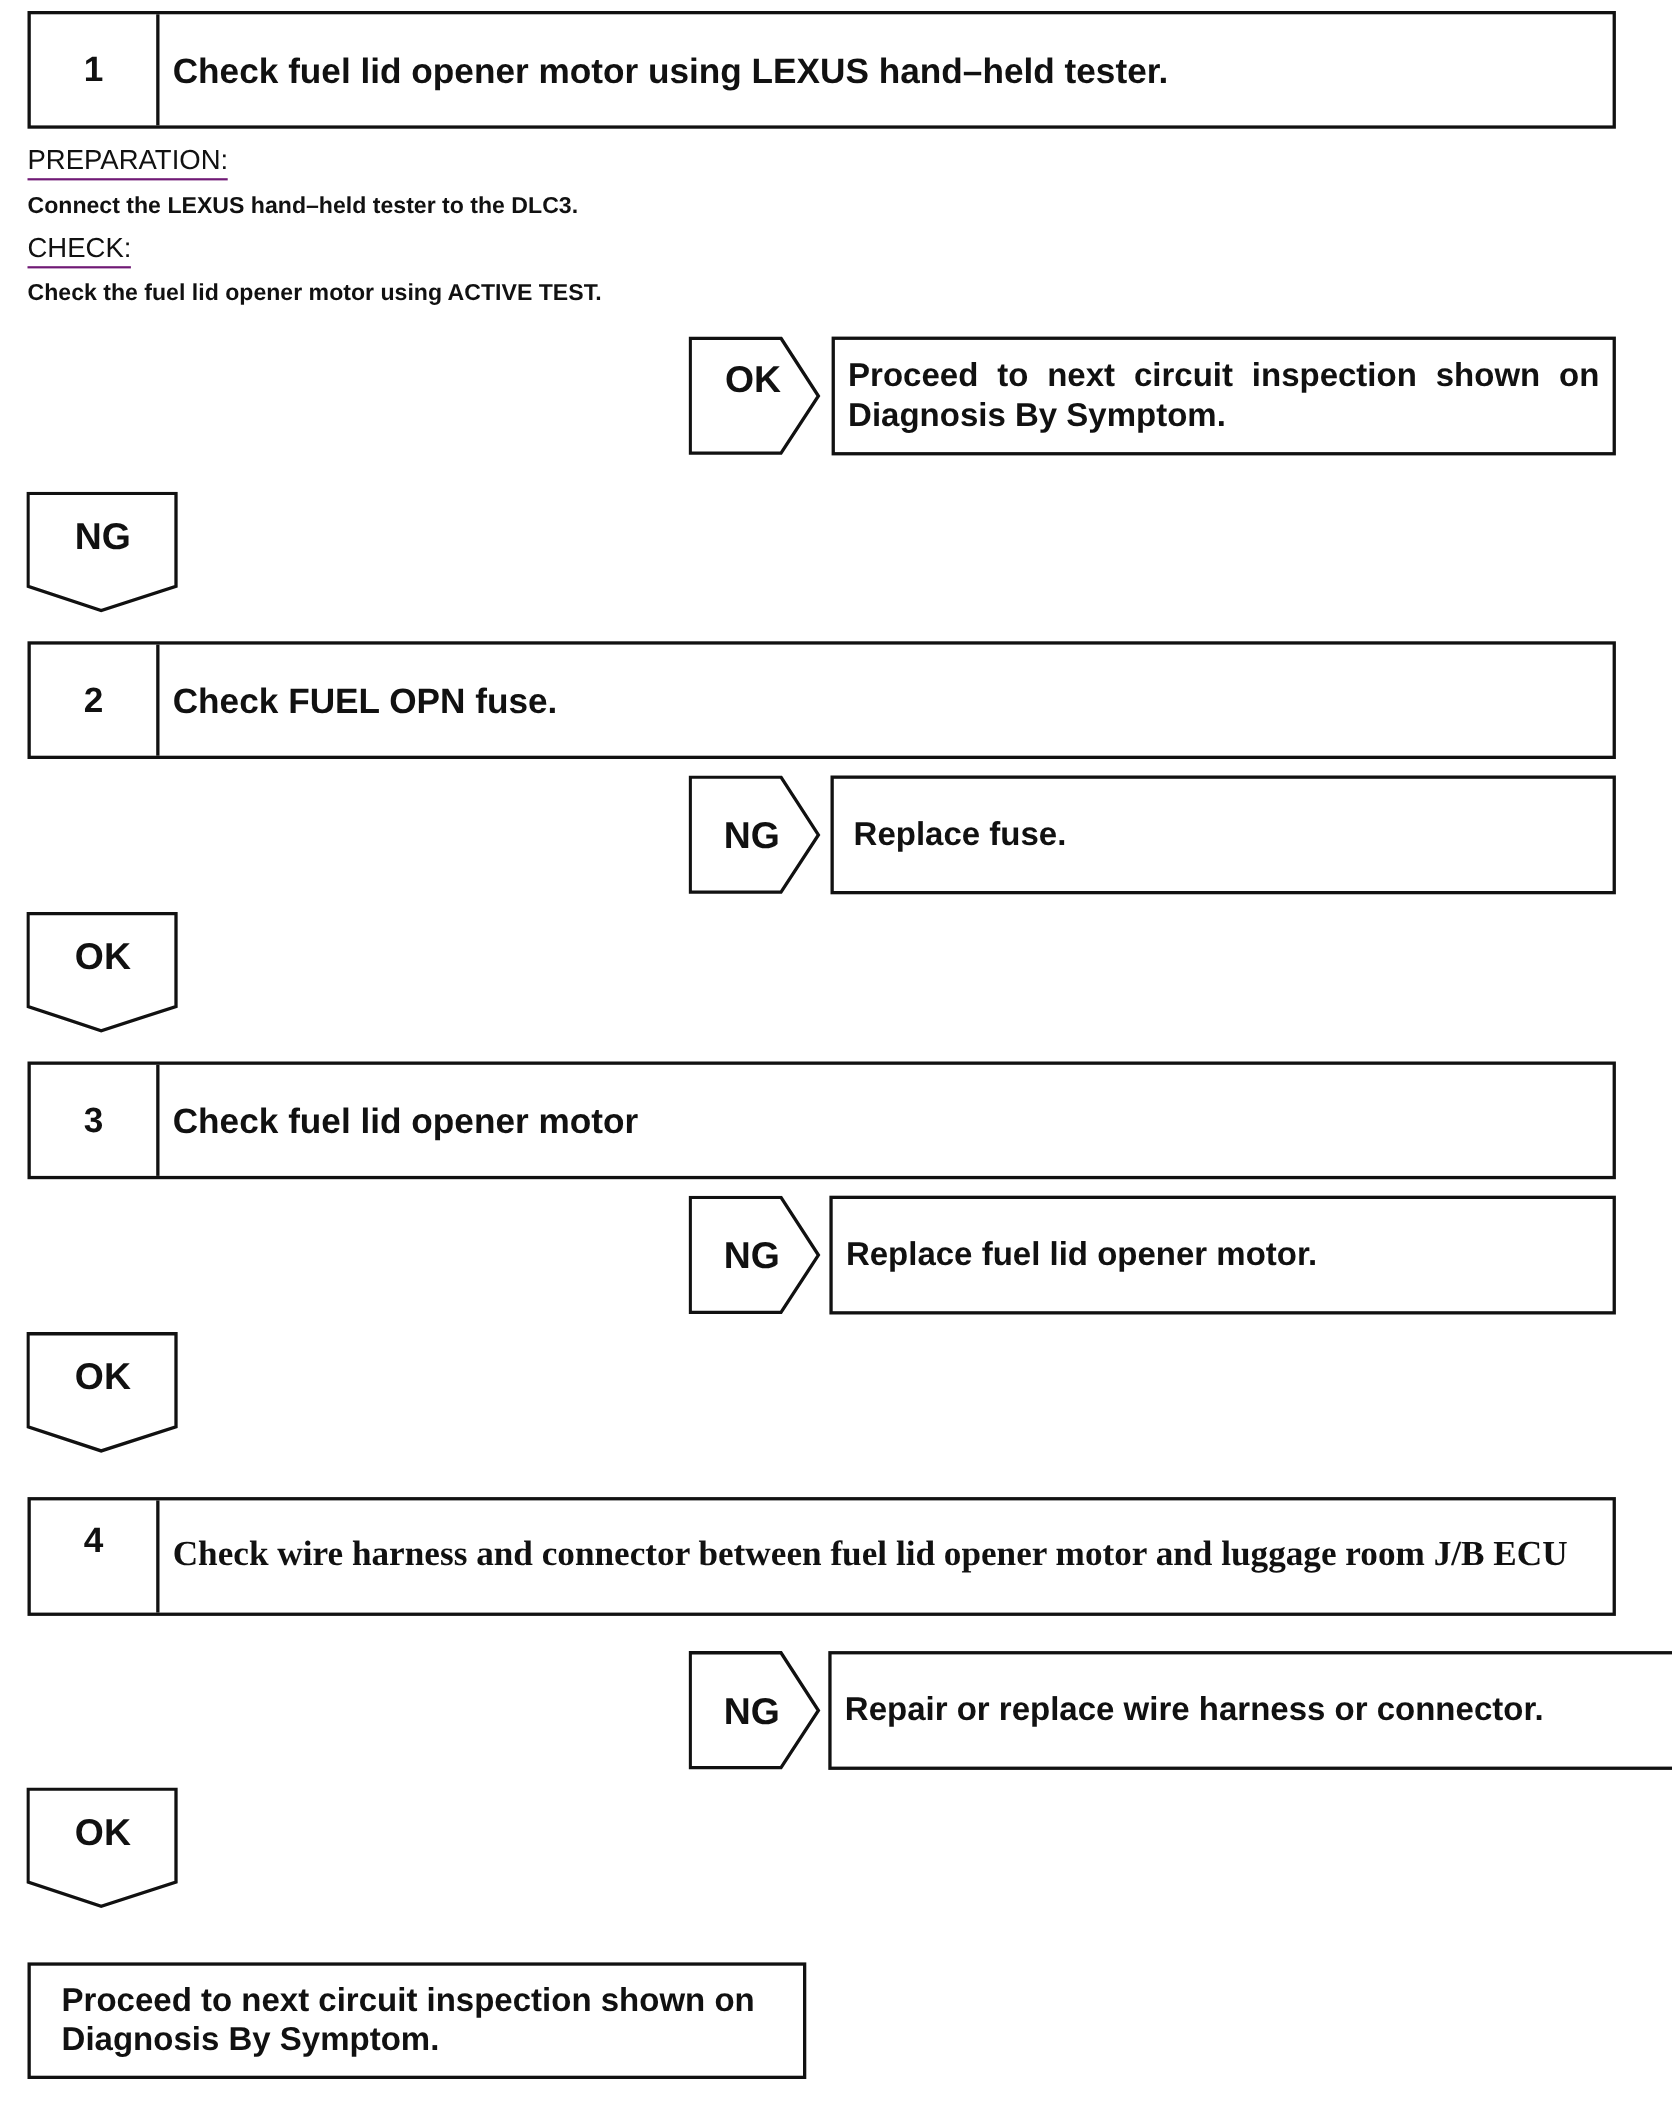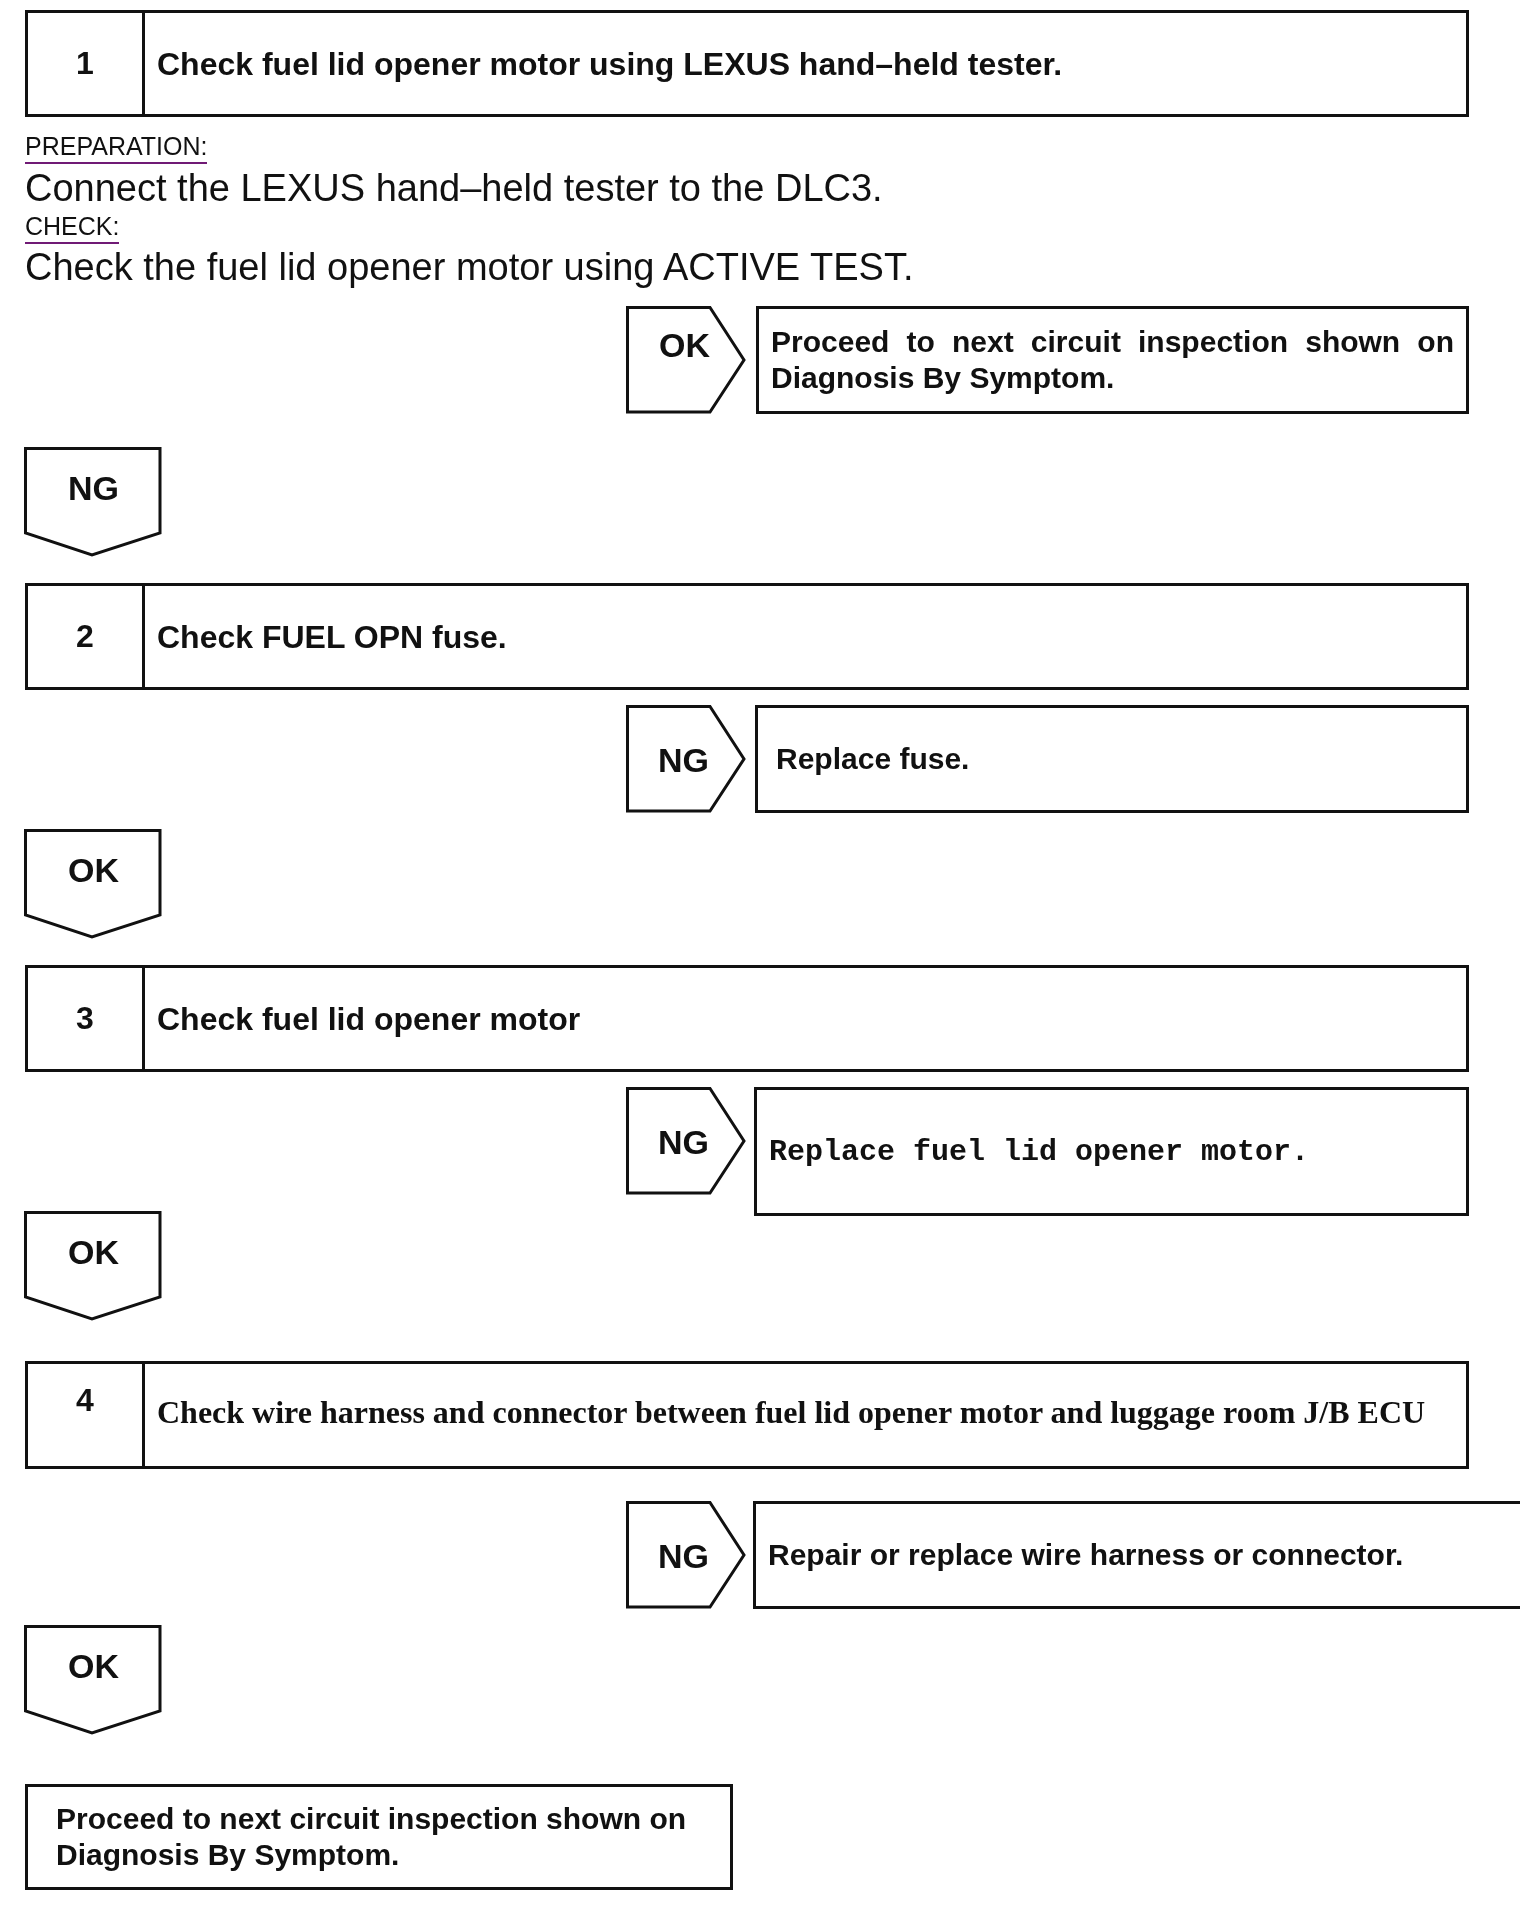--- a/index.html
+++ b/index.html
@@ -2,21 +2,21 @@
 <html><head>
 <meta charset="utf-8">
 <style>
   html,body{margin:0;padding:0;background:#fff;}
   body{width:1520px;height:1914px;position:relative;overflow:hidden;font-family:"Liberation Sans",sans-serif;color:#111;}
   .abs{position:absolute;box-sizing:border-box;}
   .step{border:3px solid #111;display:flex;}
   .step .num{width:114px;border-right:3px solid #111;display:flex;align-items:center;justify-content:center;font-weight:bold;font-size:32px;}
   .step .title{flex:1;display:flex;align-items:center;padding:0 12px;font-weight:bold;font-size:32px;line-height:32px;}
   .label{font-weight:normal;font-size:25px;border-bottom:2px solid #701a75;display:inline-block;line-height:32px;}
-  .body-text{font-size:38px;line-height:32px;}
+  .body-text{font-size:21px;line-height:32px;font-weight:bold;}
   .arrow-r{width:120px;height:108px;}
   .arrow-r .txt,.arrow-d .txt{position:absolute;font-weight:bold;font-size:34px;}
   .arrow-d{width:138px;height:108px;}
   .result{border:3px solid #111;display:flex;align-items:center;padding:0 12px;font-weight:bold;font-size:30px;line-height:36px;}
   .result.just{text-align:justify;text-align-last:left;}
   svg{position:absolute;left:0;top:0;}
 </style>
 </head>
 <body>
 
@@ -73,21 +73,21 @@
 <div class="abs step" style="left:25px;top:965px;width:1444px;height:107px;">
   <div class="num">3</div>
   <div class="title">Check fuel lid opener motor</div>
 </div>
 <div class="abs arrow-r" style="left:626px;top:1087px;">
   <svg width="124" height="110">
       <polygon points="1.5,1.5 84,1.5 118,54 84,106 1.5,106" fill="#fff" stroke="#111" stroke-width="3"></polygon>
     </svg>
   <span class="txt" style="left:32px;top:36px;">NG</span>
 </div>
-<div class="abs result" style="left:754px;top:1087px;width:715px;height:129px;font-family:Liberation Mono, monospace;">
+<div class="abs result" style="left:754px;top:1087px;width:715px;height:108px;">
   <span>Replace fuel lid opener motor.</span>
 </div>
 <div class="abs arrow-d" style="left:24px;top:1211px;">
   <svg width="140" height="112">
       <polygon points="1.5,1.5 136,1.5 136,86 68,108 1.5,86" fill="#fff" stroke="#111" stroke-width="3"></polygon>
     </svg>
   <span class="txt" style="left:44px;top:22px;">OK</span>
 </div>
 
 <div class="abs step" style="left:25px;top:1361px;width:1444px;height:108px;">

